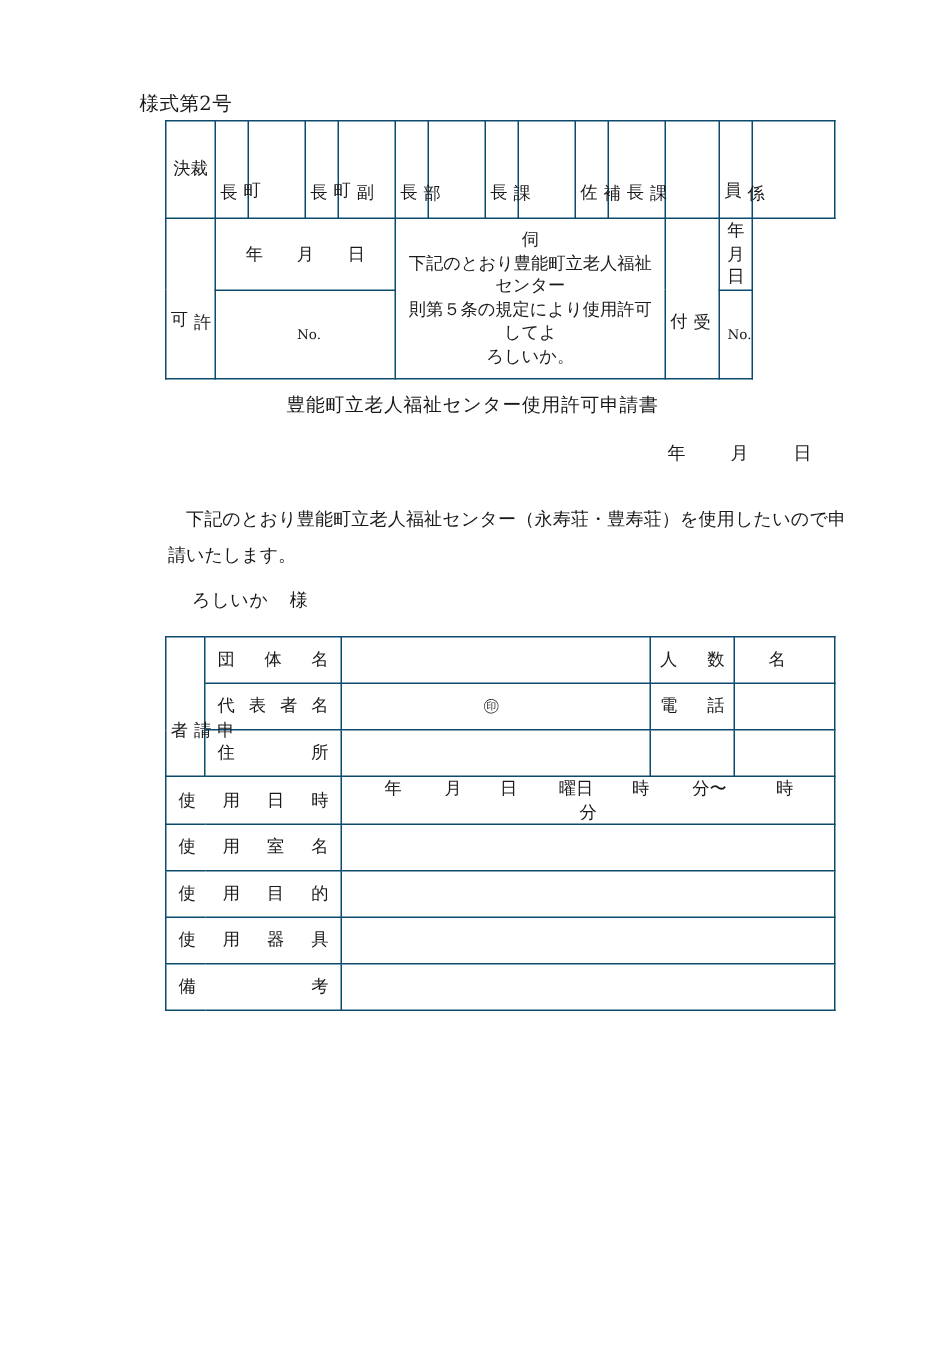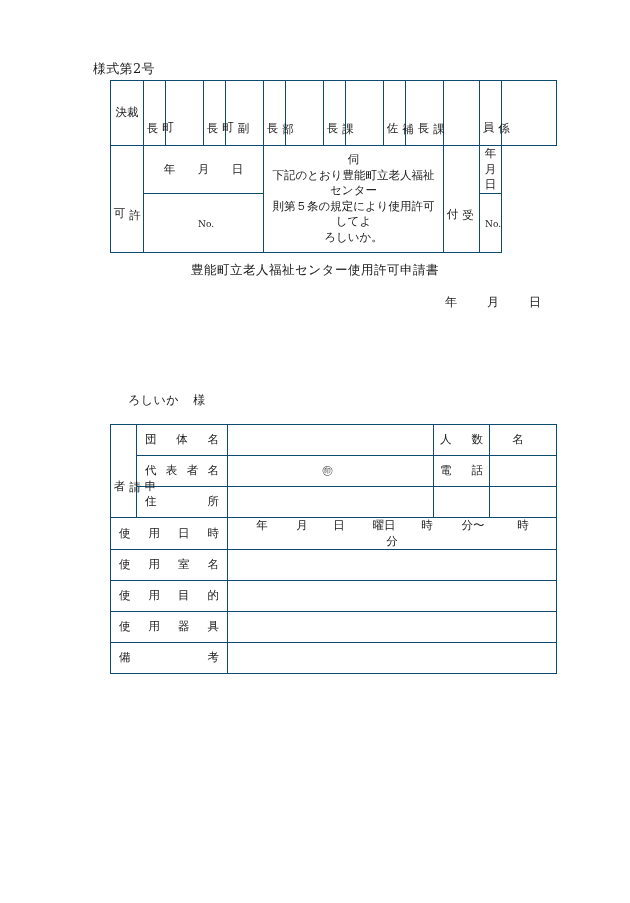--- a/index.html
+++ b/index.html
@@ -347,20 +347,21 @@
     </tbody>
       </table>
   </div>
 
   <div class="doc-title">豊能町立老人福祉センター使用許可申請書</div>
 
   <div class="date-line">
     <span>年</span><span>月</span><span>日</span>
   </div>
 
+  <div class="body-text">下記のとおり豊能町立老人福祉センター（永寿荘・豊寿荘）を使用したいので申請いたします。</div>
 
   <div class="addressee">
     <span>ろしいか</span><span class="sama">様</span>
   </div>
 
   <div class="apply-wrap">
     <table class="doc apply">
       <colgroup>
         <col style="width:26px">
         <col style="width:91px">

